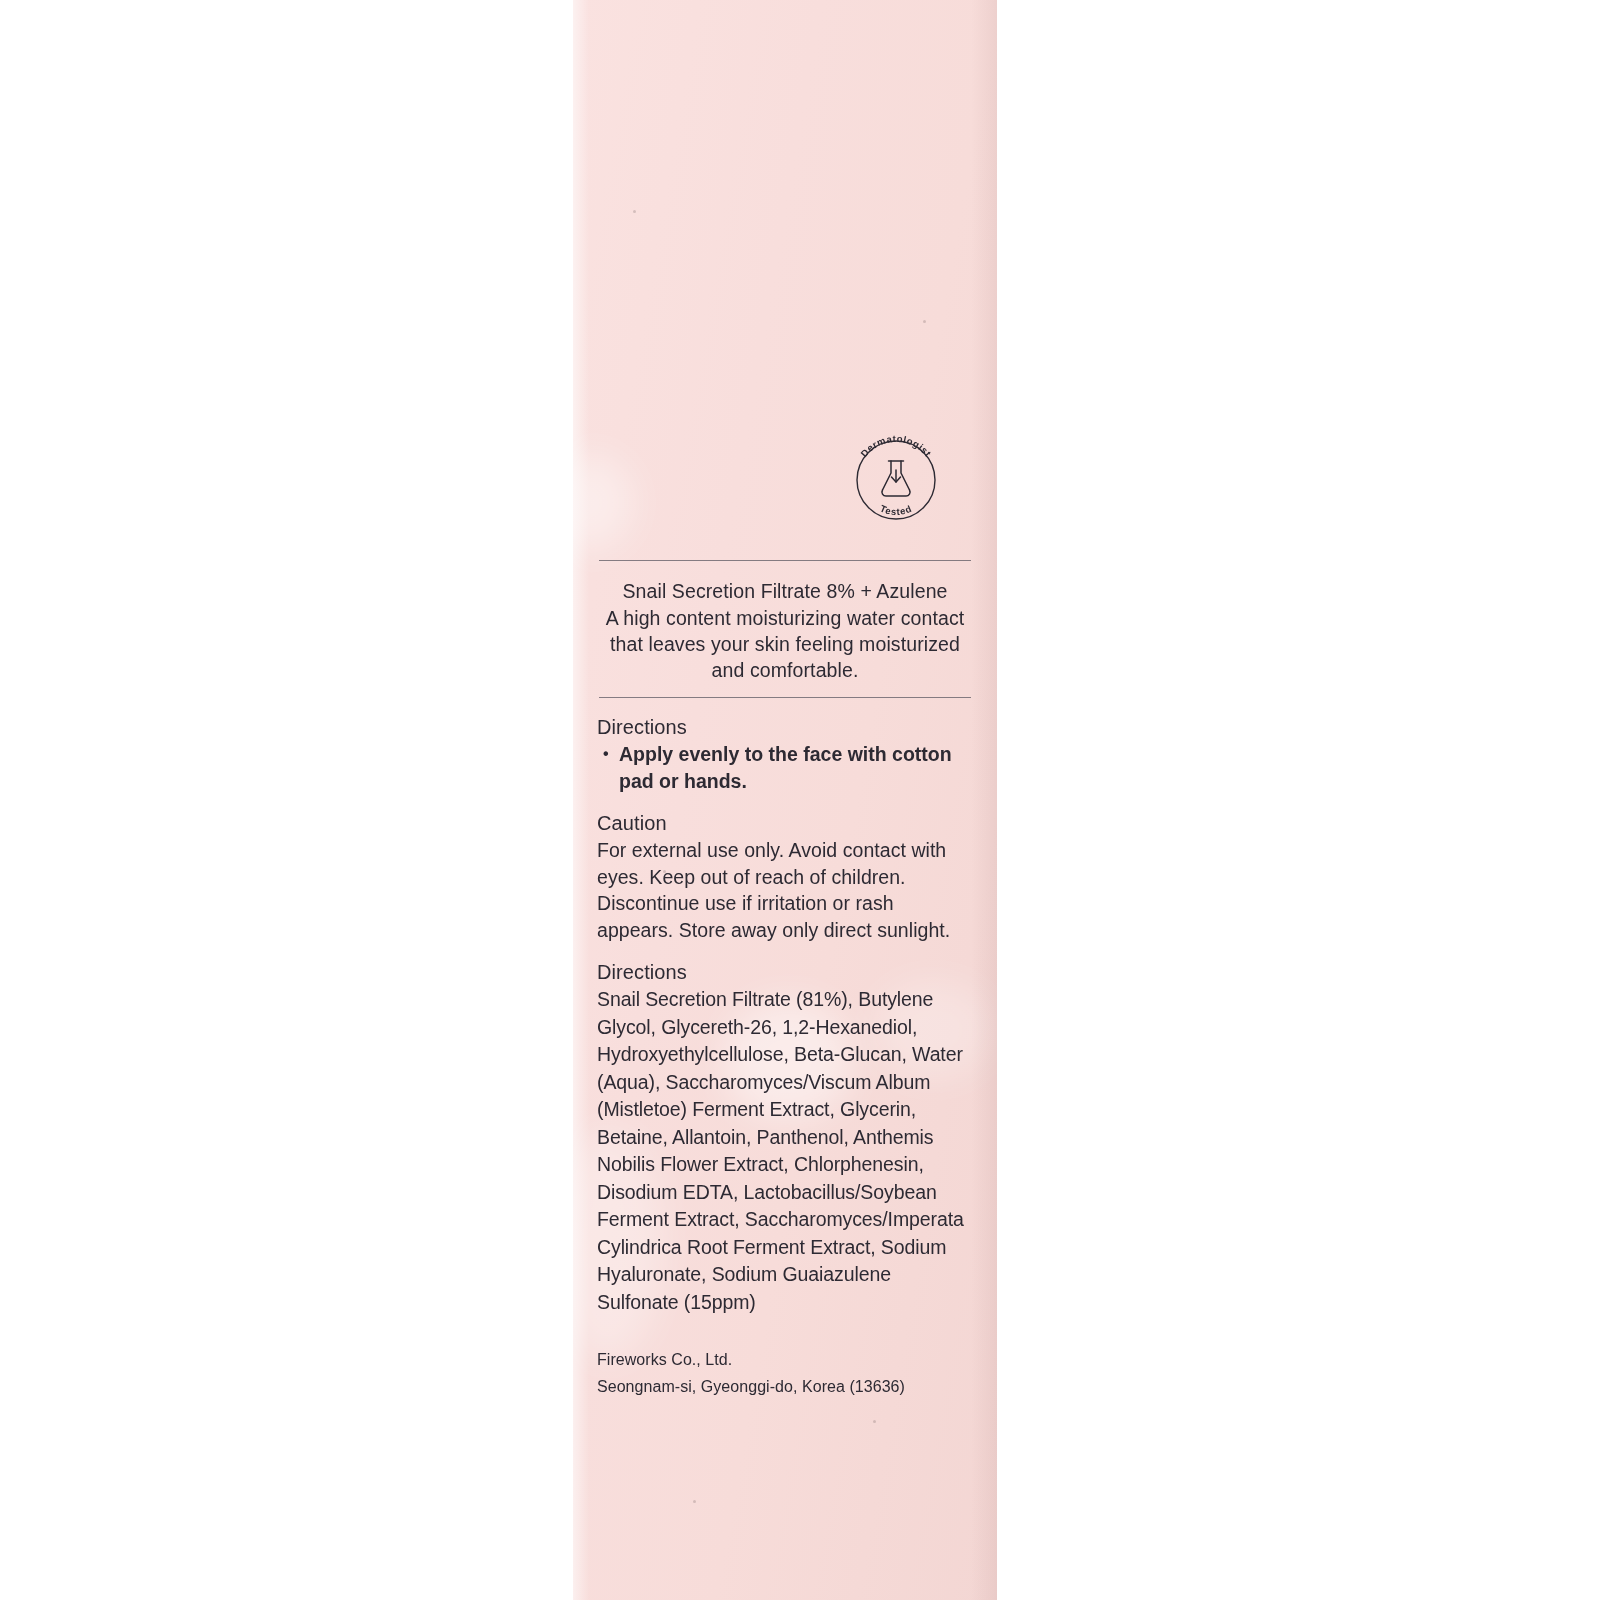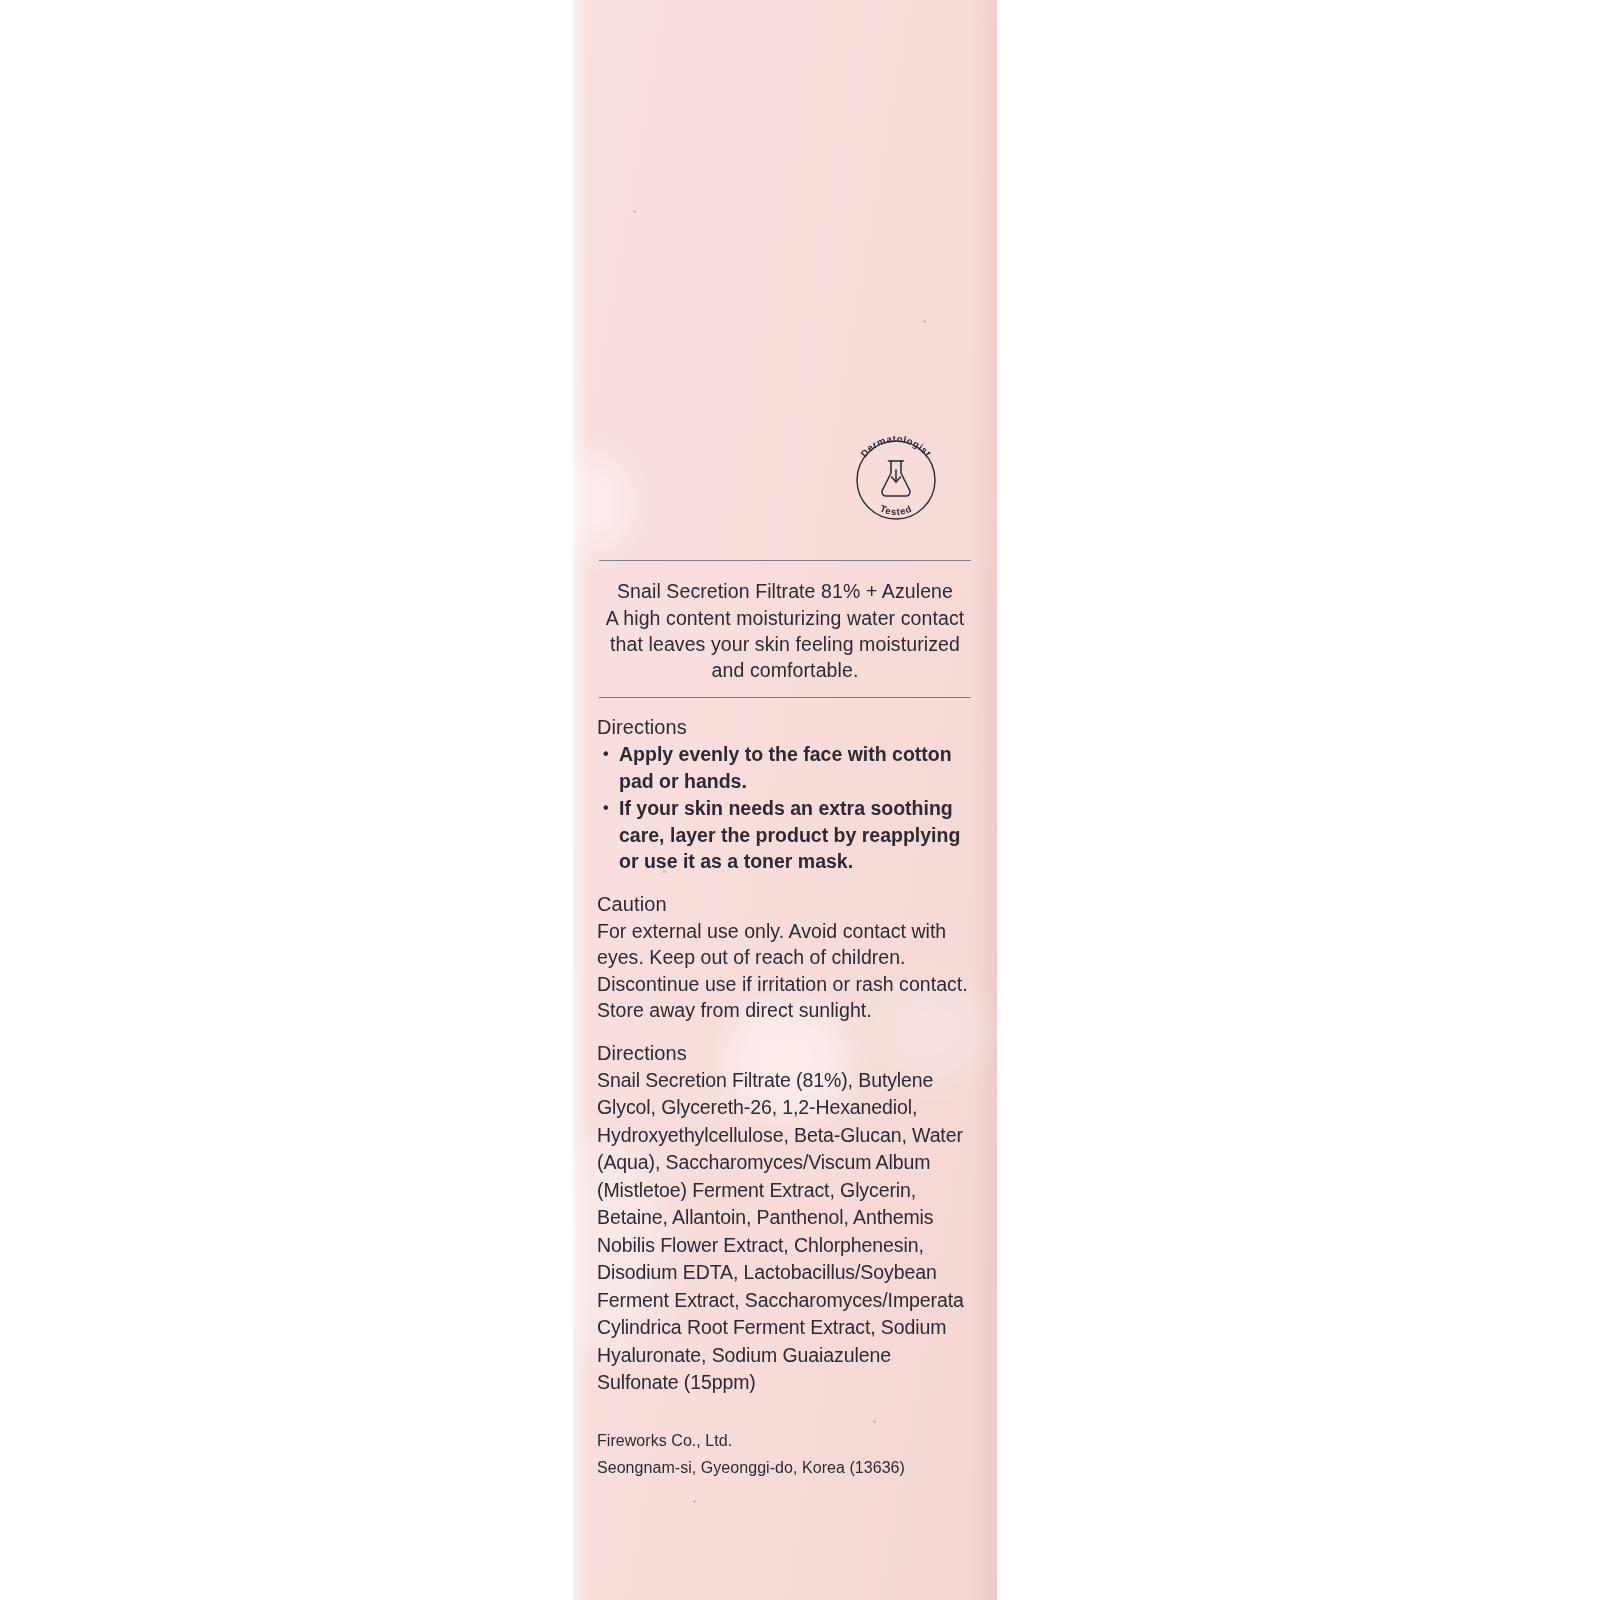--- a/index.html
+++ b/index.html
@@ -187,37 +187,36 @@
           <line x1="52" y1="42" x2="52" y2="54"></line>
         </g>
       </svg>
     </div>
 
     <div class="content">
 
       <div class="rule"></div>
 
       <div class="intro">
-        <span class="lead">Snail Secretion Filtrate 81% + Azulene</span>
+        <span class="lead">Snail Secretion Filtrate 8% + Azulene</span>
         <span>A high content moisturizing water contact that leaves your skin feeling moisturized and comfortable.</span>
       </div>
 
       <div class="rule"></div>
 
       <div class="section">
         <h3>Directions</h3>
         <ul class="bullets">
           <li>Apply evenly to the face with cotton pad or hands.</li>
-          <li>If your skin needs an extra soothing care, layer the product by reapplying or use it as a toner mask.</li>
         </ul>
       </div>
 
       <div class="section">
         <h3>Caution</h3>
-        <p>For external use only. Avoid contact with eyes. Keep out of reach of children. Discontinue use if irritation or rash contact. Store away from direct sunlight.</p>
+        <p>For external use only. Avoid contact with eyes. Keep out of reach of children. Discontinue use if irritation or rash appears. Store away only direct sunlight.</p>
       </div>
 
       <div class="section ingredients">
         <h3>Directions</h3>
         <p>Snail Secretion Filtrate (81%), Butylene Glycol, Glycereth-26, 1,2-Hexanediol, Hydroxyethylcellulose, Beta-Glucan, Water (Aqua), Saccharomyces/Viscum Album (Mistletoe) Ferment Extract, Glycerin, Betaine, Allantoin, Panthenol, Anthemis Nobilis Flower Extract, Chlorphenesin, Disodium EDTA, Lactobacillus/Soybean Ferment Extract, Saccharomyces/Imperata Cylindrica Root Ferment Extract, Sodium Hyaluronate, Sodium Guaiazulene Sulfonate (15ppm)</p>
       </div>
 
       <div class="maker">
         <div>Fireworks Co., Ltd.</div>
         <div>Seongnam-si, Gyeonggi-do, Korea (13636)</div>

